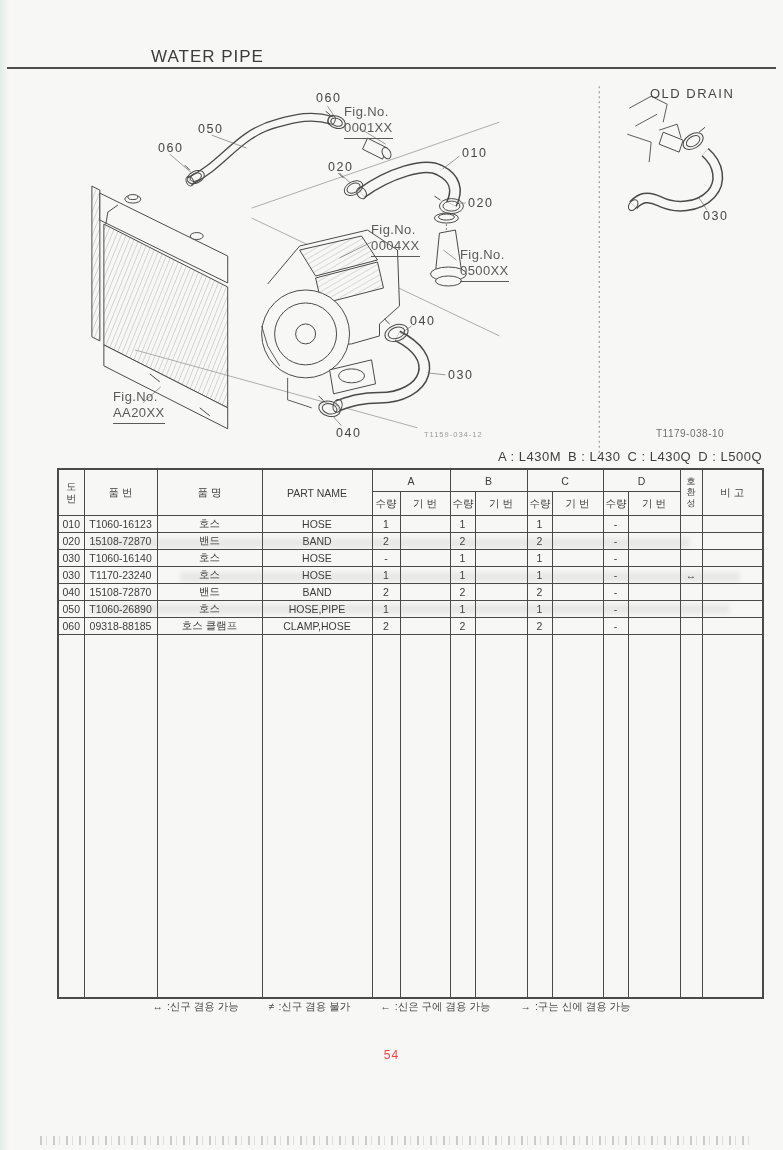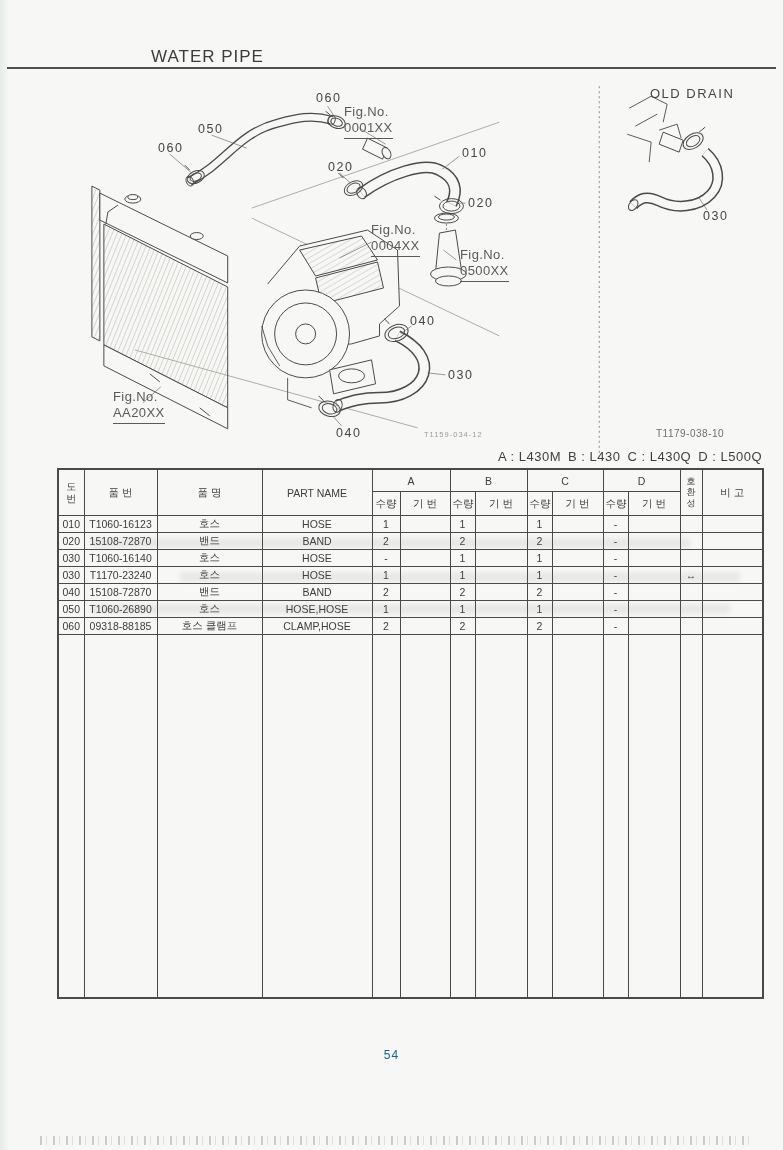--- a/index.html
+++ b/index.html
@@ -39,21 +39,21 @@
   .ctr{text-align:center;}
   .lft{text-align:center;padding-left:4px;}
   .pre{white-space:pre;}
   .vhdr div{font-size:9px;line-height:1.2;text-align:center;}
   .stk div{line-height:1.15;text-align:center;font-size:10px;}
   tr.filler td{height:362px;border-bottom:none;}
   
   .legend{position:absolute;left:0;top:1000px;width:783px;display:flex;justify-content:center;gap:30px;
     font-size:10.5px;color:#4a4a48;}
   .legend .sym{margin-right:4px;}
-  .page-number{position:absolute;left:0;top:1048px;width:783px;text-align:center;font-size:12px;color:#0369a1;letter-spacing:1px;}
+  .page-number{position:absolute;left:0;top:1048px;width:783px;text-align:center;font-size:12px;color:#ef4444;letter-spacing:1px;}
   
   .blotch{position:absolute;background:rgba(120,128,118,.10);filter:blur(2px);border-radius:2px;}
   .noise-band{position:absolute;left:40px;top:1136px;width:710px;height:9px;opacity:.45;filter:blur(.4px);
     background:repeating-linear-gradient(90deg,rgba(70,75,70,.55) 0 2px,rgba(70,75,70,0) 2px 6px,rgba(70,75,70,.3) 6px 7px,rgba(70,75,70,0) 7px 13px);}
 </style>
 </head>
 <body>
 
 <div class="page">
   <div class="edge-strip"></div>
@@ -359,21 +359,21 @@
       <td class="ctr"></td>
       <td class="ctr">-</td>
       <td class="ctr"></td>
       <td class="ctr"></td>
       <td class="ctr"></td>
     </tr>
     <tr class="r">
       <td class="ctr">050</td>
       <td class="lft">T1060-26890</td>
       <td class="lft">호스</td>
-      <td class="lft">HOSE,HOSE</td>
+      <td class="lft">HOSE,PIPE</td>
       <td class="ctr">1</td>
       <td class="ctr"></td>
       <td class="ctr">1</td>
       <td class="ctr"></td>
       <td class="ctr">1</td>
       <td class="ctr"></td>
       <td class="ctr">-</td>
       <td class="ctr"></td>
       <td class="ctr"></td>
       <td class="ctr"></td>
@@ -406,20 +406,26 @@
           <td></td>
           <td></td>
           <td></td>
           <td></td>
           <td></td>
           <td></td>
     </tr>
   </tbody>
     </table>
 
+  <div class="legend">
+    <span><span class="sym">↔</span><span>:신구 겸용 가능</span></span>
+    <span><span class="sym">≠</span><span>:신구 겸용 불가</span></span>
+    <span><span class="sym">←</span><span>:신은 구에 겸용 가능</span></span>
+    <span><span class="sym">→</span><span>:구는 신에 겸용 가능</span></span>
+  </div>
 
   <div class="page-number">54</div>
 
   <div class="blotch" style="left:90px;top:538px;width:600px;height:10px"></div>
   <div class="blotch" style="left:180px;top:572px;width:560px;height:10px"></div>
   <div class="blotch" style="left:90px;top:604px;width:640px;height:10px"></div>
   <div class="noise-band"></div>
 </div>
 
 </body></html>

